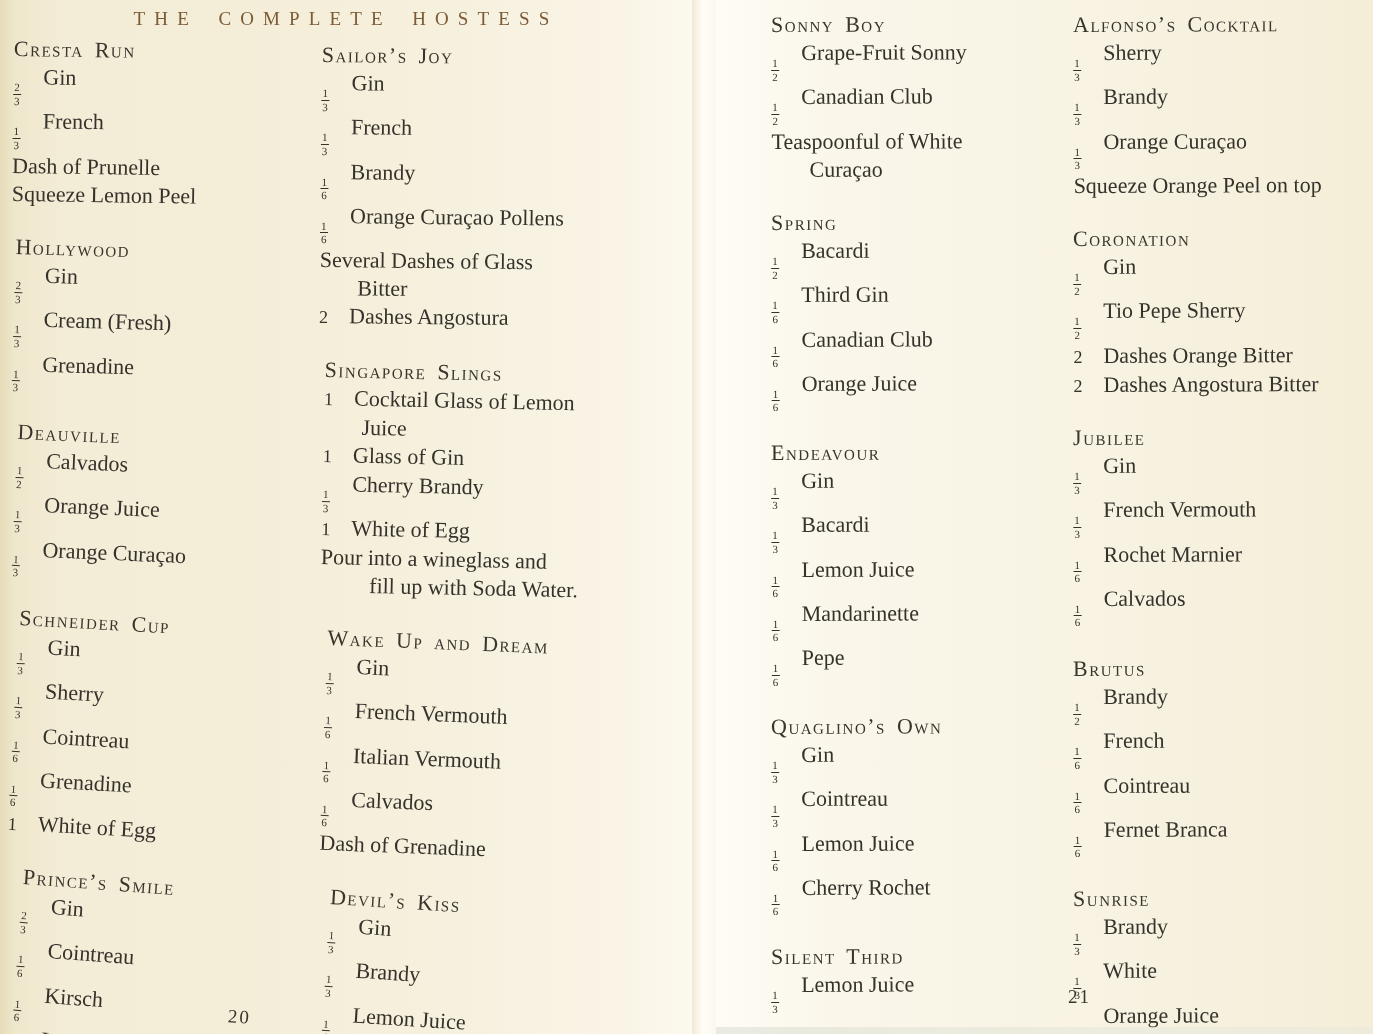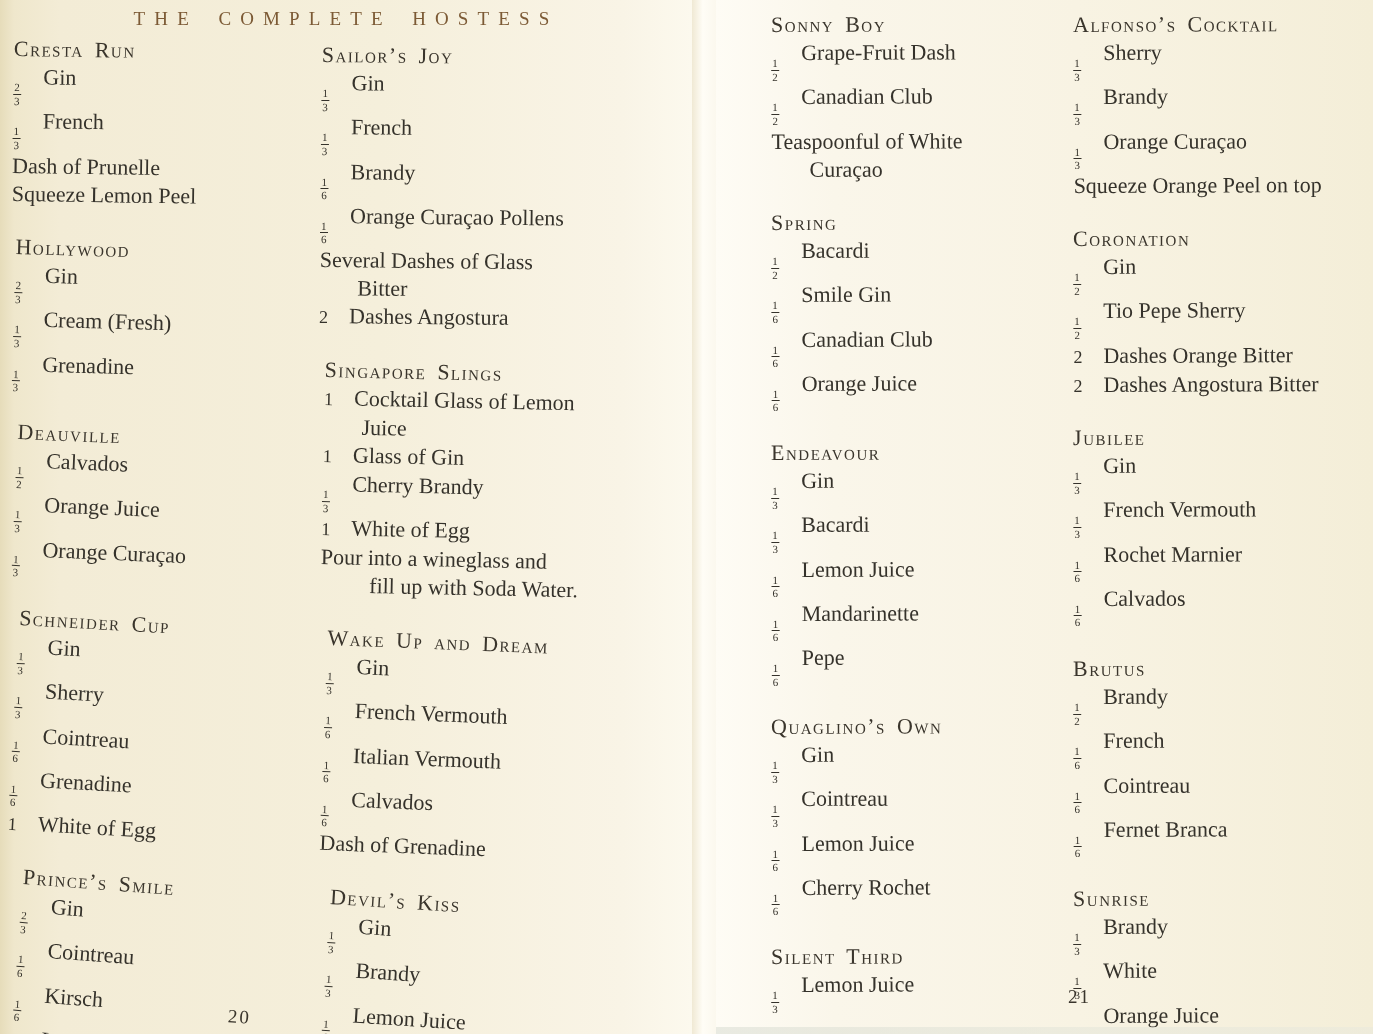--- a/index.html
+++ b/index.html
@@ -170,29 +170,29 @@
     <div class="page-number">20</div>
   </section>
 
   <div class="gutter"></div>
 
   <section class="page page-right">
     <div class="cols">
       <div class="col col0">
           <div class="recipe">
             <h2 class="recipe-title">Sonny Boy</h2>
-            <div class="line"><span class="qty"><span class="frac"><span class="num">1</span><span class="den">2</span></span></span><span class="txt">Grape-Fruit Dash</span></div>
+            <div class="line"><span class="qty"><span class="frac"><span class="num">1</span><span class="den">2</span></span></span><span class="txt">Grape-Fruit Sonny</span></div>
             <div class="line"><span class="qty"><span class="frac"><span class="num">1</span><span class="den">2</span></span></span><span class="txt">Canadian Club</span></div>
             <div class="line"><span class="txt">Teaspoonful of White
 Curaçao</span></div>
           </div>
           <div class="recipe">
             <h2 class="recipe-title">Spring</h2>
             <div class="line"><span class="qty"><span class="frac"><span class="num">1</span><span class="den">2</span></span></span><span class="txt">Bacardi</span></div>
-            <div class="line"><span class="qty"><span class="frac"><span class="num">1</span><span class="den">6</span></span></span><span class="txt">Smile Gin</span></div>
+            <div class="line"><span class="qty"><span class="frac"><span class="num">1</span><span class="den">6</span></span></span><span class="txt">Third Gin</span></div>
             <div class="line"><span class="qty"><span class="frac"><span class="num">1</span><span class="den">6</span></span></span><span class="txt">Canadian Club</span></div>
             <div class="line"><span class="qty"><span class="frac"><span class="num">1</span><span class="den">6</span></span></span><span class="txt">Orange Juice</span></div>
           </div>
           <div class="recipe">
             <h2 class="recipe-title">Endeavour</h2>
             <div class="line"><span class="qty"><span class="frac"><span class="num">1</span><span class="den">3</span></span></span><span class="txt">Gin</span></div>
             <div class="line"><span class="qty"><span class="frac"><span class="num">1</span><span class="den">3</span></span></span><span class="txt">Bacardi</span></div>
             <div class="line"><span class="qty"><span class="frac"><span class="num">1</span><span class="den">6</span></span></span><span class="txt">Lemon Juice</span></div>
             <div class="line"><span class="qty"><span class="frac"><span class="num">1</span><span class="den">6</span></span></span><span class="txt">Mandarinette</span></div>
             <div class="line"><span class="qty"><span class="frac"><span class="num">1</span><span class="den">6</span></span></span><span class="txt">Pepe</span></div>

